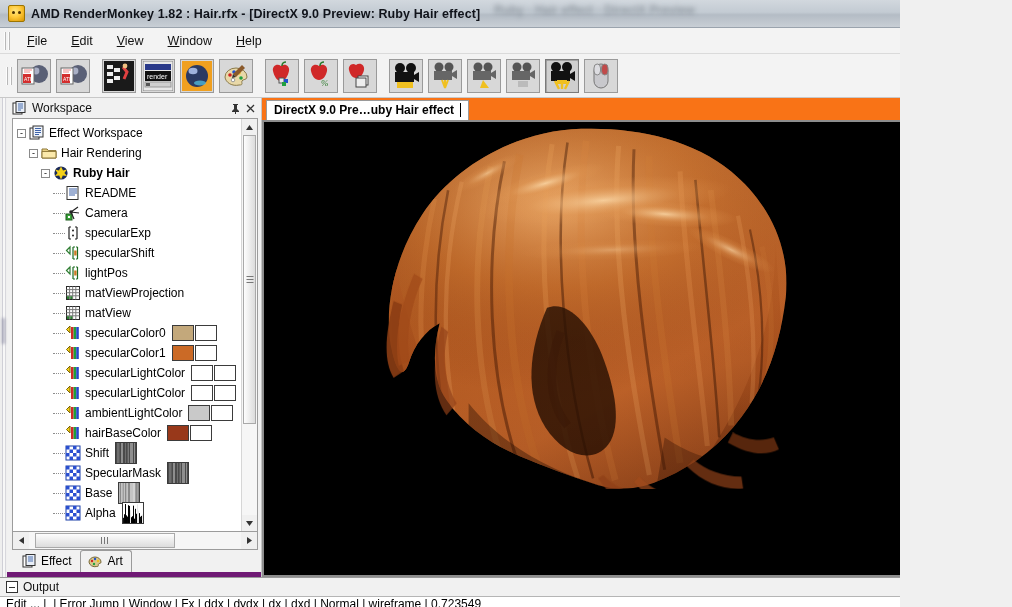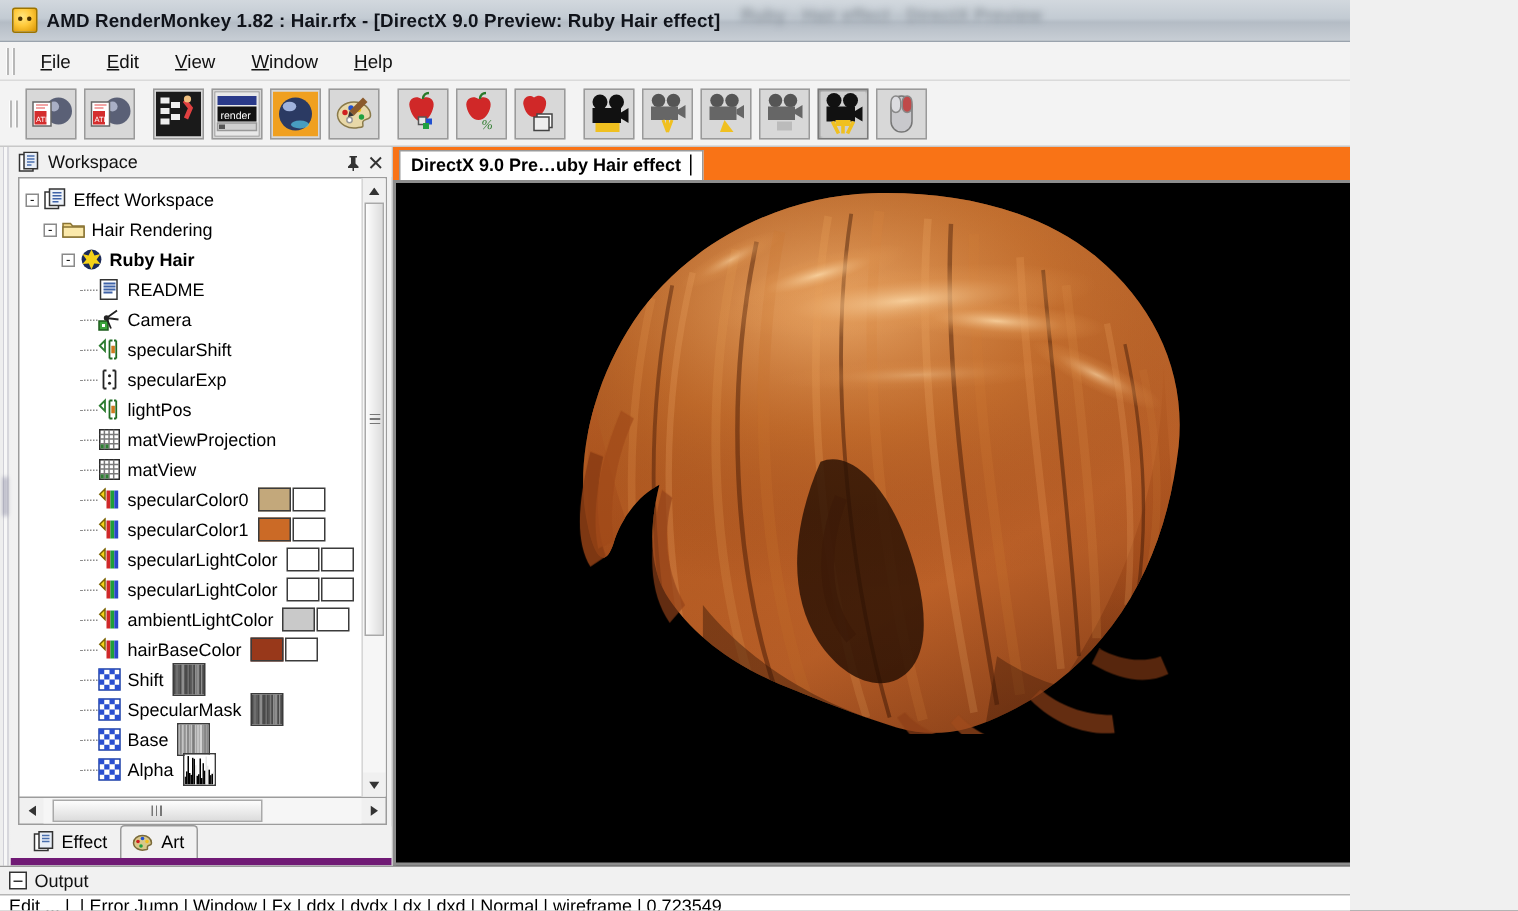--- a/index.html
+++ b/index.html
@@ -567,39 +567,39 @@
                 <circle cx="6" cy="7" r="1.8" fill="#222"></circle>
               </svg>
               <span class="lbl">Camera</span>
             </div>
             <div class="node">
               <span class="spacer"></span>
               <span class="spacer"></span>
               <span class="spacer"></span>
               <span class="spacer" style="border-top:1px dotted #8d8d8d;height:1px;align-self:center"></span>
               <svg class="ico" viewBox="0 0 16 16">
+                <path d="M4 2v12M4 2h2M4 14h2" stroke="#222" stroke-width="1.2" fill="none"></path>
+                <path d="M12 2v12M12 2h-2M12 14h-2" stroke="#222" stroke-width="1.2" fill="none"></path>
+                <circle cx="8" cy="5.5" r="1" fill="#222"></circle>
+                <circle cx="8" cy="10.5" r="1" fill="#222"></circle>
+              </svg>
+              <span class="lbl">specularExp</span>
+            </div>
+            <div class="node">
+              <span class="spacer"></span>
+              <span class="spacer"></span>
+              <span class="spacer"></span>
+              <span class="spacer" style="border-top:1px dotted #8d8d8d;height:1px;align-self:center"></span>
+              <svg class="ico" viewBox="0 0 16 16">
                 <path d="M1.5 5.5L5 2v7z" fill="#fff" stroke="#2e7d32" stroke-width="1.2"></path>
                 <path d="M8 2v12M8 2h2M8 14h2" stroke="#1d6b20" stroke-width="1.2" fill="none"></path>
                 <path d="M12.5 2v12M12.5 2h-1.5M12.5 14h-1.5" stroke="#1d6b20" stroke-width="1.2" fill="none"></path>
                 <rect x="9.2" y="5.5" width="2.4" height="5" fill="#cc7a22"></rect>
               </svg>
               <span class="lbl">specularShift</span>
-            </div>
-            <div class="node">
-              <span class="spacer"></span>
-              <span class="spacer"></span>
-              <span class="spacer"></span>
-              <span class="spacer" style="border-top:1px dotted #8d8d8d;height:1px;align-self:center"></span>
-              <svg class="ico" viewBox="0 0 16 16">
-                <path d="M4 2v12M4 2h2M4 14h2" stroke="#222" stroke-width="1.2" fill="none"></path>
-                <path d="M12 2v12M12 2h-2M12 14h-2" stroke="#222" stroke-width="1.2" fill="none"></path>
-                <circle cx="8" cy="5.5" r="1" fill="#222"></circle>
-                <circle cx="8" cy="10.5" r="1" fill="#222"></circle>
-              </svg>
-              <span class="lbl">specularExp</span>
             </div>
             <div class="node">
               <span class="spacer"></span>
               <span class="spacer"></span>
               <span class="spacer"></span>
               <span class="spacer" style="border-top:1px dotted #8d8d8d;height:1px;align-self:center"></span>
               <svg class="ico" viewBox="0 0 16 16">
                 <path d="M1.5 5.5L5 2v7z" fill="#fff" stroke="#2e7d32" stroke-width="1.2"></path>
                 <path d="M8 2v12M8 2h2M8 14h2" stroke="#1d6b20" stroke-width="1.2" fill="none"></path>
                 <path d="M12.5 2v12M12.5 2h-1.5M12.5 14h-1.5" stroke="#1d6b20" stroke-width="1.2" fill="none"></path>

